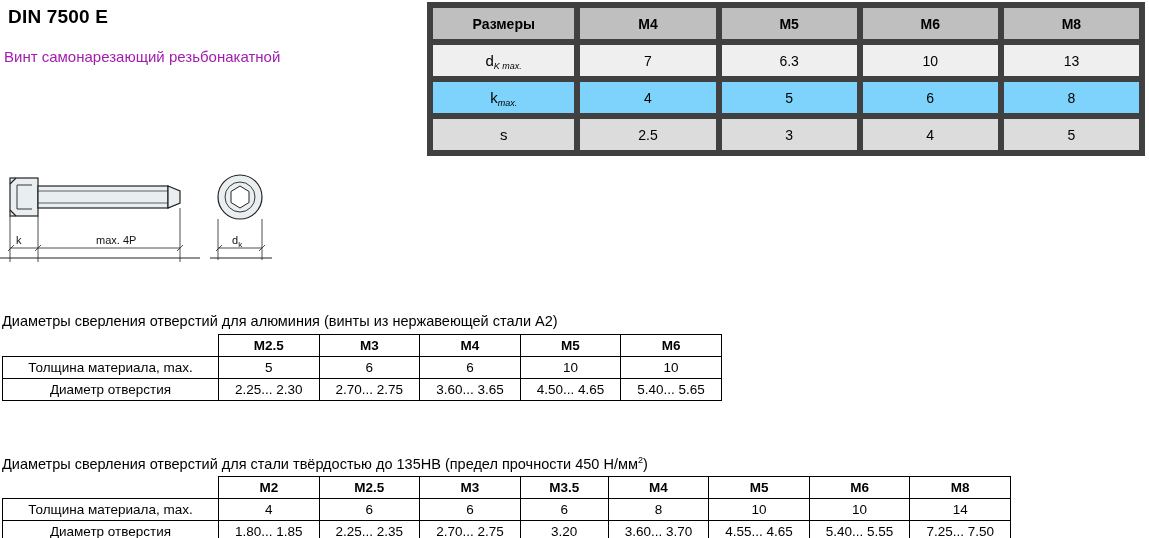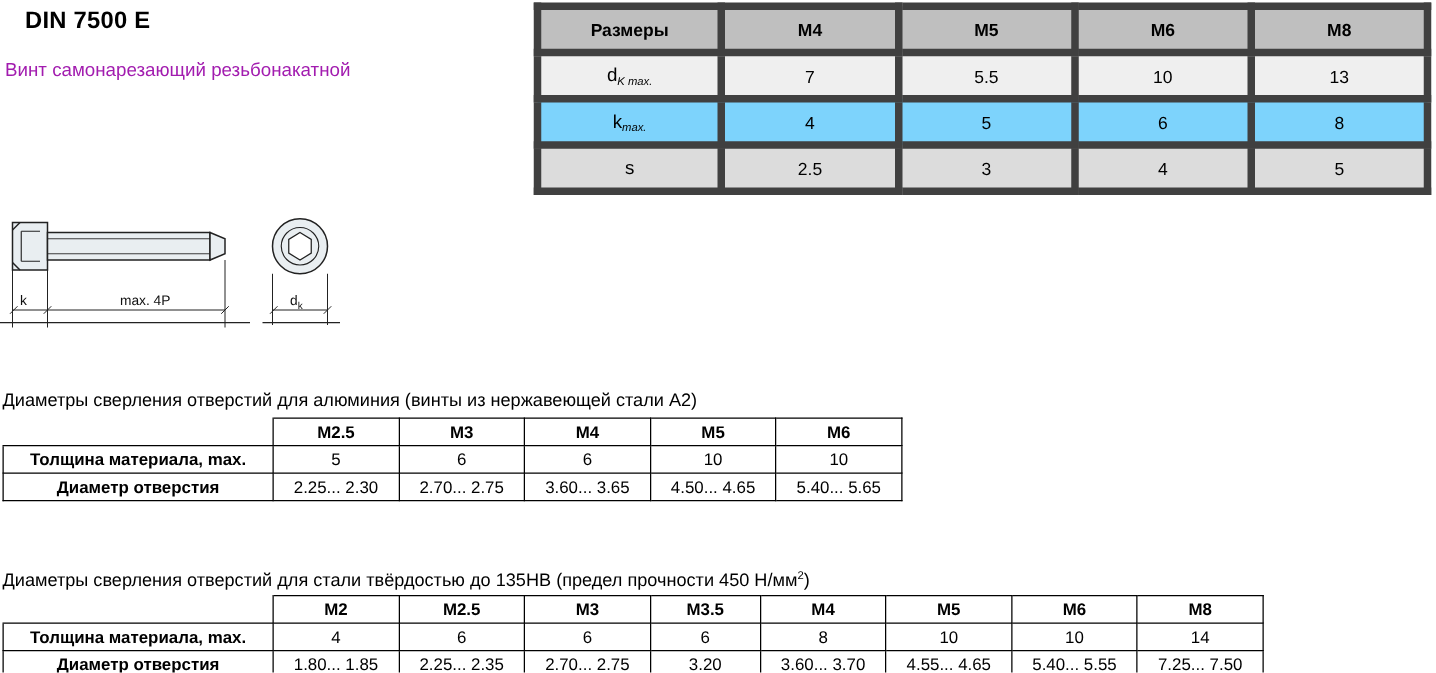--- a/index.html
+++ b/index.html
@@ -20,21 +20,21 @@
   #header-block {
     position: absolute;
     left: 4px;
     top: 2px;
     width: 420px;
   }
   #din-title {
     font-size: 19px;
     font-weight: bold;
     letter-spacing: 0.2px;
-    margin: 4px 0 0 16px;
+    margin: 4px 0 0 4px;
   }
   .subtitle-line {
     font-size: 15px;
     margin-top: 20px;
     color: #a21caf;
   }
   .subtitle-line.second {
     margin-top: 22px;
   }
 
@@ -108,21 +108,21 @@
     height: 21px;
     padding: 0 16px;
     background: #ffffff;
     font-weight: normal;
     white-space: nowrap;
   }
   .data-table th {
     font-weight: bold;
   }
   .data-table td.rowhead, .data-table th.rowhead {
-    font-weight: bold;
+    font-weight: normal;
   }
   .data-table thead th.corner {
     border-left: none;
     border-top: none;
     background: transparent;
   }
 
   #alu-table { left: 2px; top: 334px; }
   #alu-table col.rh { width: 216px; }
   #alu-table col.dc { width: 96px; }
@@ -153,21 +153,21 @@
       <th>M4</th>
       <th>M5</th>
       <th>M6</th>
       <th>M8</th>
     </tr>
   </thead>
   <tbody>
     <tr class="row-odd">
       <td class="label-col"><span>d</span><sub>K max.</sub></td>
       <td>7</td>
-      <td>5.5</td>
+      <td>6.3</td>
       <td>10</td>
       <td>13</td>
     </tr>
     <tr class="row-even">
       <td class="label-col"><span>k</span><sub>max.</sub></td>
       <td>4</td>
       <td>5</td>
       <td>6</td>
       <td>8</td>
     </tr>

